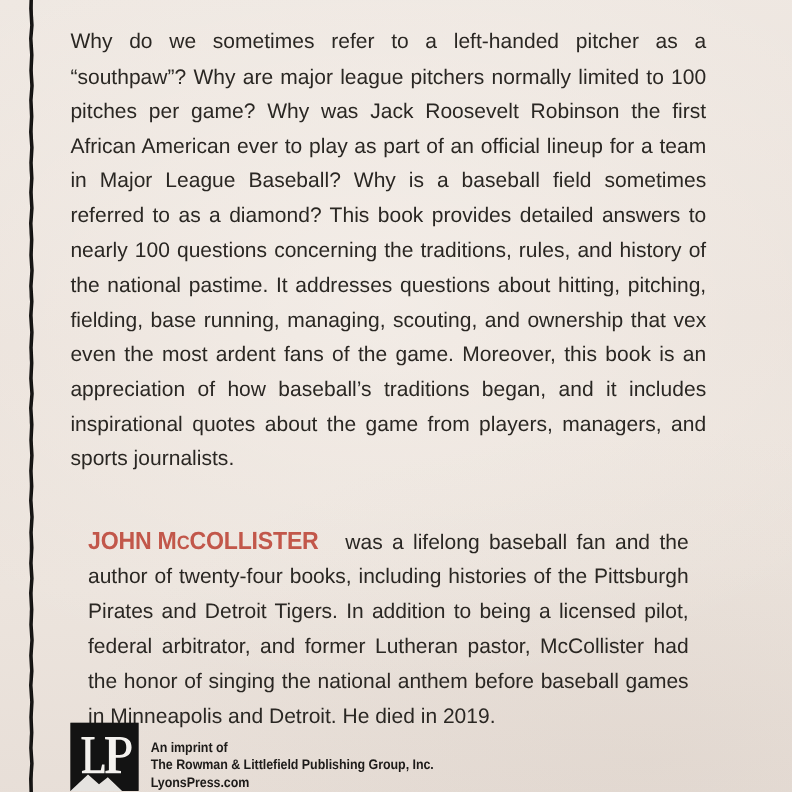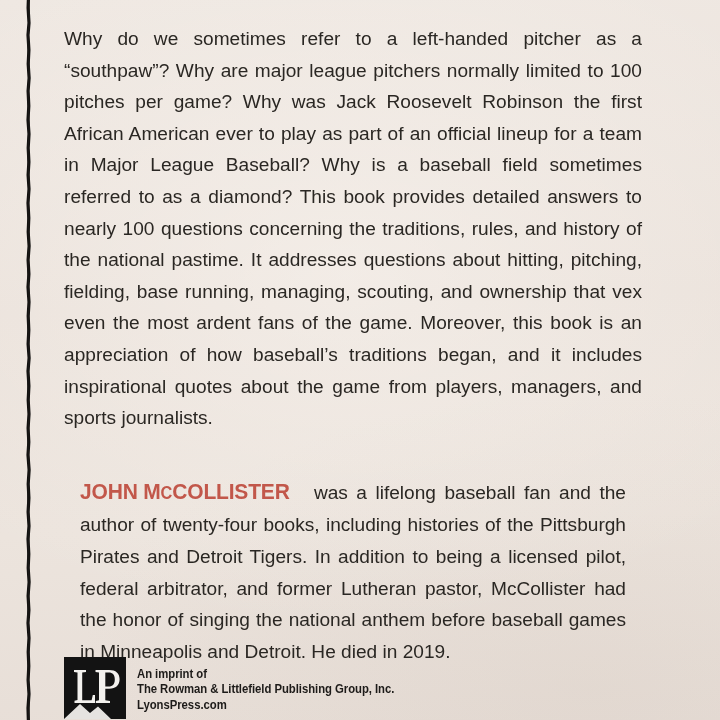--- a/index.html
+++ b/index.html
@@ -94,21 +94,21 @@
     font-size: 17.6px;
     vertical-align: baseline;
   }
 
   
   .publisher {
     position: absolute;
     left: 64px;
     top: 657px;
     display: flex;
-    align-items: center;
+    align-items: flex-end;
     gap: 11px;
     z-index: 4;
   }
 
   .lp-logo {
     width: 62px;
     height: 62px;
     flex: 0 0 auto;
     position: relative;
     background: #131313;

